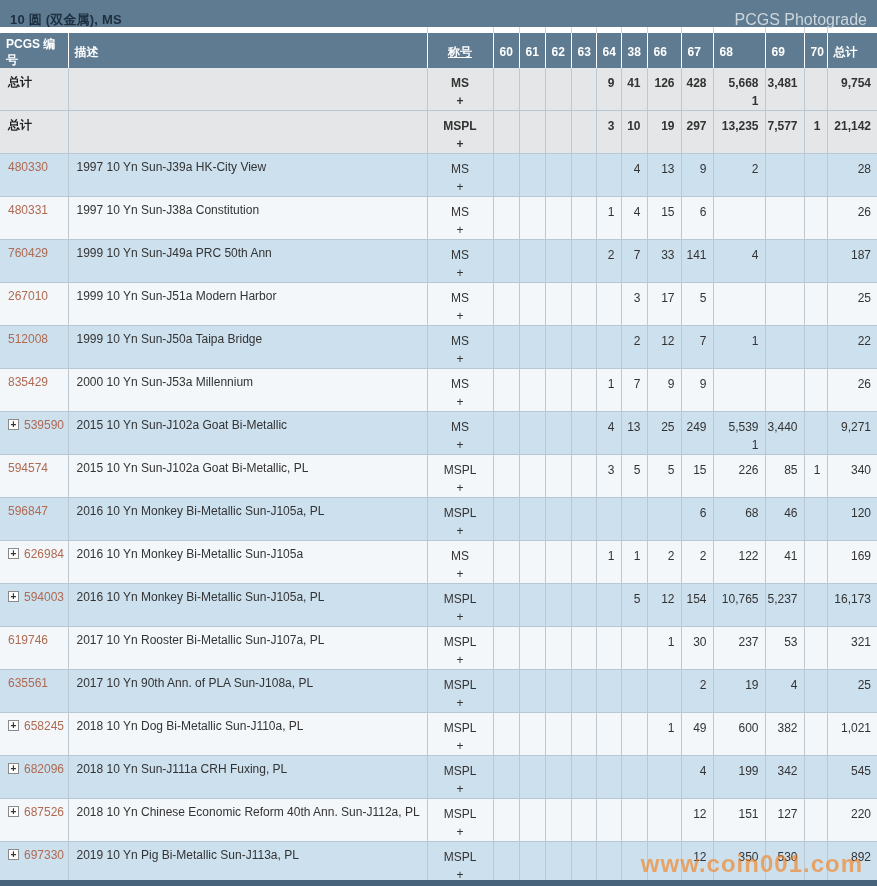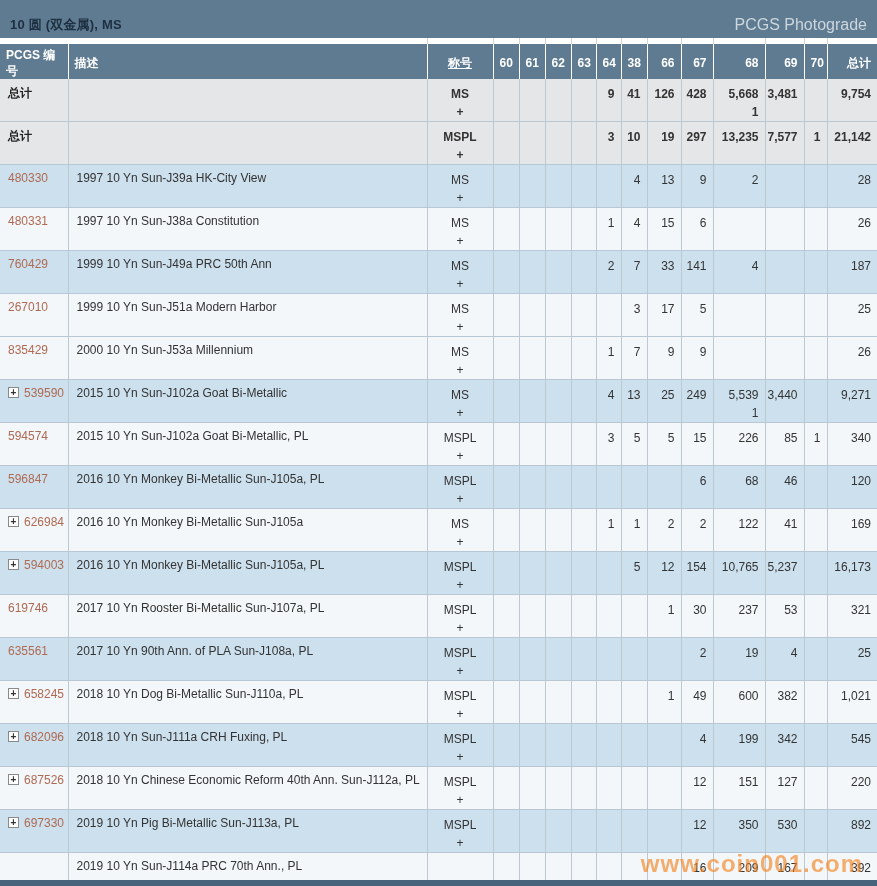--- a/index.html
+++ b/index.html
@@ -2,21 +2,21 @@
 <html><head>
 <meta charset="utf-8">
 <style>
   * { margin:0; padding:0; box-sizing:border-box; }
   html,body { background:#fff; }
   body { font-family:"Liberation Sans", sans-serif; }
   .app { position:relative; width:877px; height:886px; background:#fff; overflow:hidden; }
 
   
   .title-bar {
-    height:38px; background:#5e7b91; color:#1d2f40;
+    height:27px; background:#5e7b91; color:#1d2f40;
     display:flex; align-items:center; justify-content:space-between;
     padding:12px 10px 0 10px;
   }
   .title-bar .title { font-size:13px; font-weight:bold; letter-spacing:.2px; }
   .title-bar .photograde { font-size:16px; color:#ccd6dd; cursor:pointer; }
 
   
   table { border-collapse:collapse; table-layout:fixed; width:877px; }
   td, th { overflow:hidden; font-size:12px; color:#333; vertical-align:top; }
 
@@ -25,21 +25,21 @@
   tr.gap-row td.tick { border-left:1px solid #c9d4dc; }
 
   
   tr.head-row th {
     height:22px; background:#5e7b91; color:#fff; font-weight:bold;
     padding:3px 6px 0 6px; vertical-align:middle; line-height:16px;
   }
   tr.head-row th + th { border-left:1px solid rgba(255,255,255,.22); }
   th.al { text-align:left; padding-left:8px; }
   th.ac { text-align:center;text-decoration:underline; }
-  th.ar { text-align:right;margin-left:20px; }
+  th.ar { text-align:left;margin-left:20px; }
 
   
   tr.row td { height:37.5px; border-bottom:1px solid #b7c7d4; padding-top:6px; }
   tr.row td + td { border-left:1px solid #bcc9d3; }
   tr.v-total td { background:#e5e6e7; }
   tr.v-blue  td { background:#cde0ee; }
   tr.v-light td { background:#f3f7fa; }
 
   td.pcgs { padding-left:8px; white-space:nowrap; }
   .pcgs-link { color:#ae6a52; cursor:pointer; text-decoration:none; }
@@ -244,20 +244,40 @@
           <td class="num"></td>
           <td class="num"></td>
           <td class="num">3</td>
           <td class="num">17</td>
           <td class="num">5</td>
           <td class="num"></td>
           <td class="num"></td>
           <td class="num"></td>
           <td class="num">25</td>
         </tr>
+        <tr class="row v-blue">
+          <td class="pcgs"><span class="pcgs-link">512008</span></td>
+          <td class="desc">1999 10 Yn Sun-J50a Taipa Bridge</td>
+          <td class="desig">
+            <div>MS</div>
+            <div>+</div>
+          </td>
+          <td class="num"></td>
+          <td class="num"></td>
+          <td class="num"></td>
+          <td class="num"></td>
+          <td class="num"></td>
+          <td class="num">2</td>
+          <td class="num">12</td>
+          <td class="num">7</td>
+          <td class="num">1</td>
+          <td class="num"></td>
+          <td class="num"></td>
+          <td class="num">22</td>
+        </tr>
         <tr class="row v-light">
           <td class="pcgs"><span class="pcgs-link">835429</span></td>
           <td class="desc">2000 10 Yn Sun-J53a Millennium</td>
           <td class="desig">
             <div>MS</div>
             <div>+</div>
           </td>
           <td class="num"></td>
           <td class="num"></td>
           <td class="num"></td>

